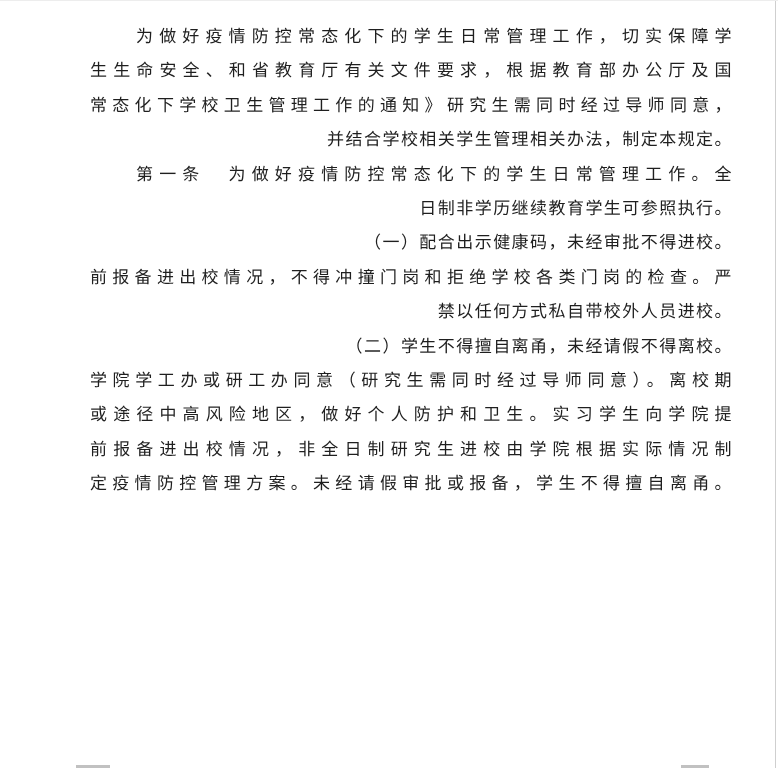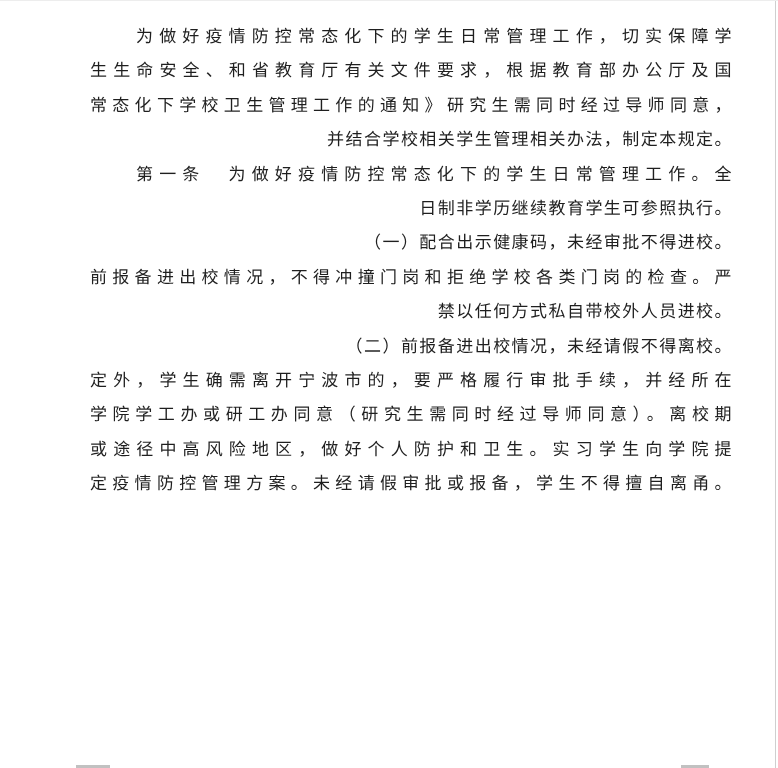--- a/index.html
+++ b/index.html
@@ -68,22 +68,22 @@
   <div class="text-block" id="text-block">
       <div class="text-line indent justify">为做好疫情防控常态化下的学生日常管理工作，切实保障学</div>
       <div class="text-line justify">生生命安全、和省教育厅有关文件要求，根据教育部办公厅及国</div>
       <div class="text-line justify">常态化下学校卫生管理工作的通知》研究生需同时经过导师同意，</div>
       <div class="text-line">并结合学校相关学生管理相关办法，制定本规定。</div>
       <div class="text-line indent justify">第一条　为做好疫情防控常态化下的学生日常管理工作。全</div>
       <div class="text-line">日制非学历继续教育学生可参照执行。</div>
       <div class="text-line indent">（一）配合出示健康码，未经审批不得进校。</div>
       <div class="text-line justify">前报备进出校情况，不得冲撞门岗和拒绝学校各类门岗的检查。严</div>
       <div class="text-line">禁以任何方式私自带校外人员进校。</div>
-      <div class="text-line indent">（二）前报备进出校情况，未经请假不得离校。</div>
-      <div class="text-line justify">定外，学生确需离开宁波市的，要严格履行审批手续，并经所在</div>
+      <div class="text-line indent">（二）学生不得擅自离甬，未经请假不得离校。</div>
       <div class="text-line justify">学院学工办或研工办同意（研究生需同时经过导师同意）。离校期</div>
       <div class="text-line justify">或途径中高风险地区，做好个人防护和卫生。实习学生向学院提</div>
+      <div class="text-line justify">前报备进出校情况，非全日制研究生进校由学院根据实际情况制</div>
       <div class="text-line justify">定疫情防控管理方案。未经请假审批或报备，学生不得擅自离甬。</div>
     </div>
   <div class="page-right-edge"></div>
   <div class="bottom-fragment left"></div>
   <div class="bottom-fragment right"></div>
 </div>
 
 </body></html>

